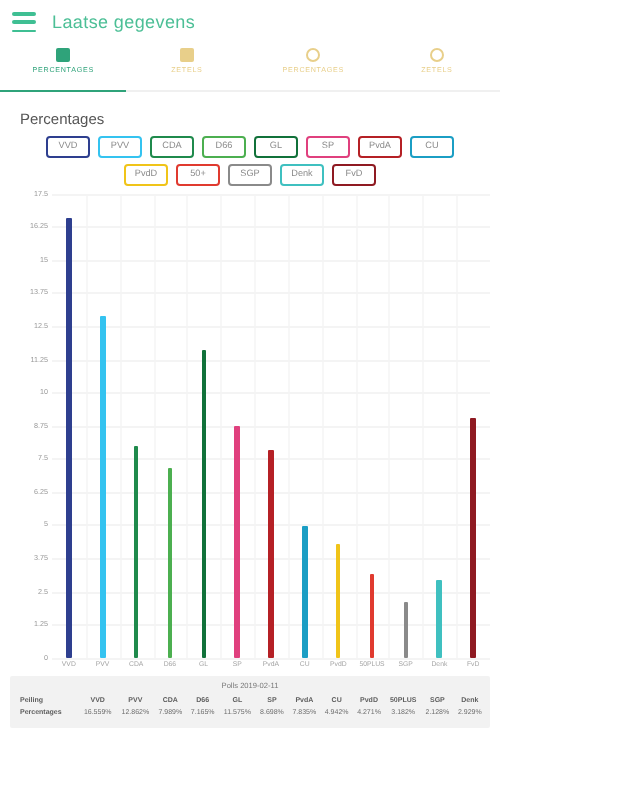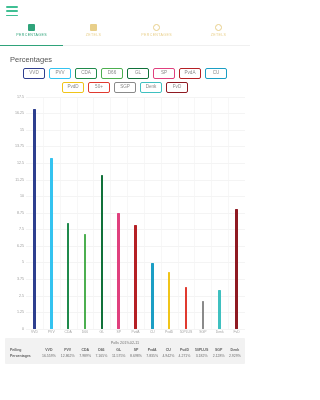--- a/index.html
+++ b/index.html
@@ -224,20 +224,21 @@
 </style>
 </head>
 <body>
 
 <div class="appbar">
   <div class="hamburger">
     <span></span>
     <span></span>
     <span></span>
   </div>
+  <div class="app-title">Laatse gegevens</div>
 </div>
 
 <div class="tabbar">
   <div class="tab active">
     <div class="ticon">
       <div class="tab-bar-sq"></div>
     </div>
     <div class="tlabel">PERCENTAGES</div>
   </div>
   <div class="tab t2">

